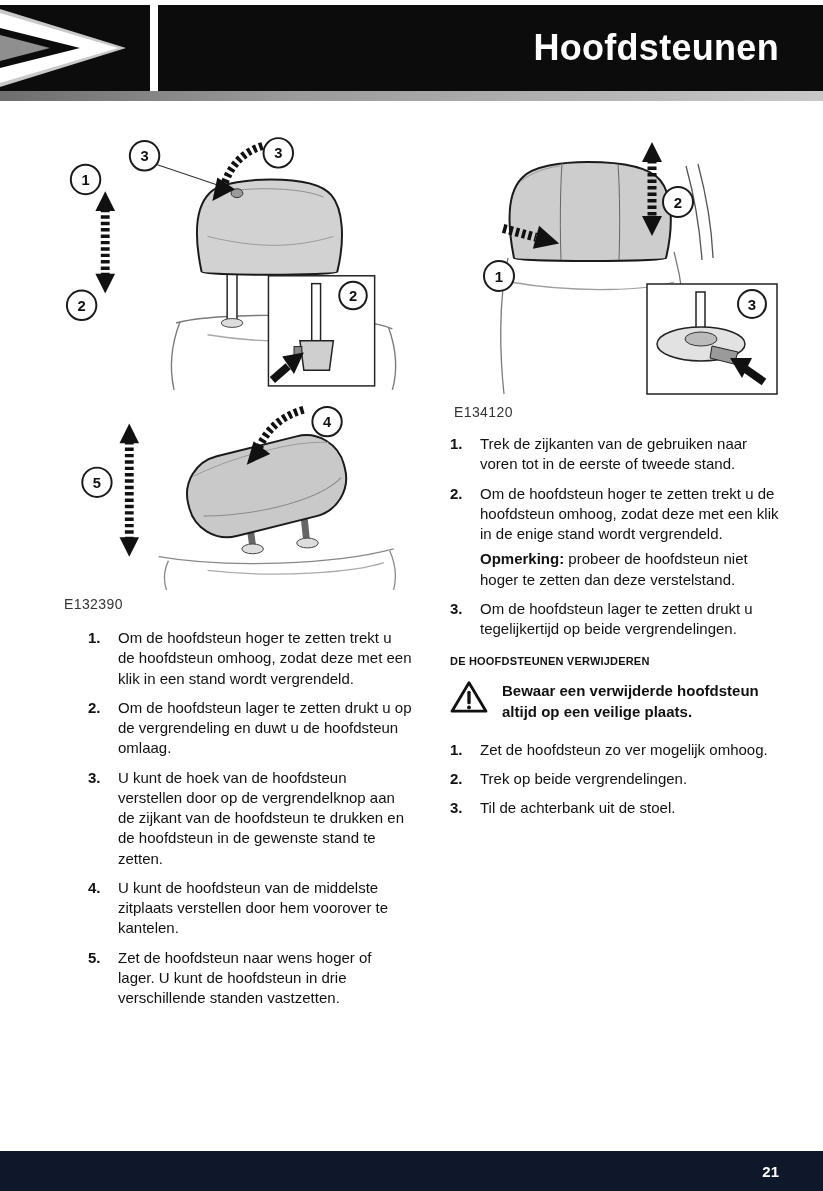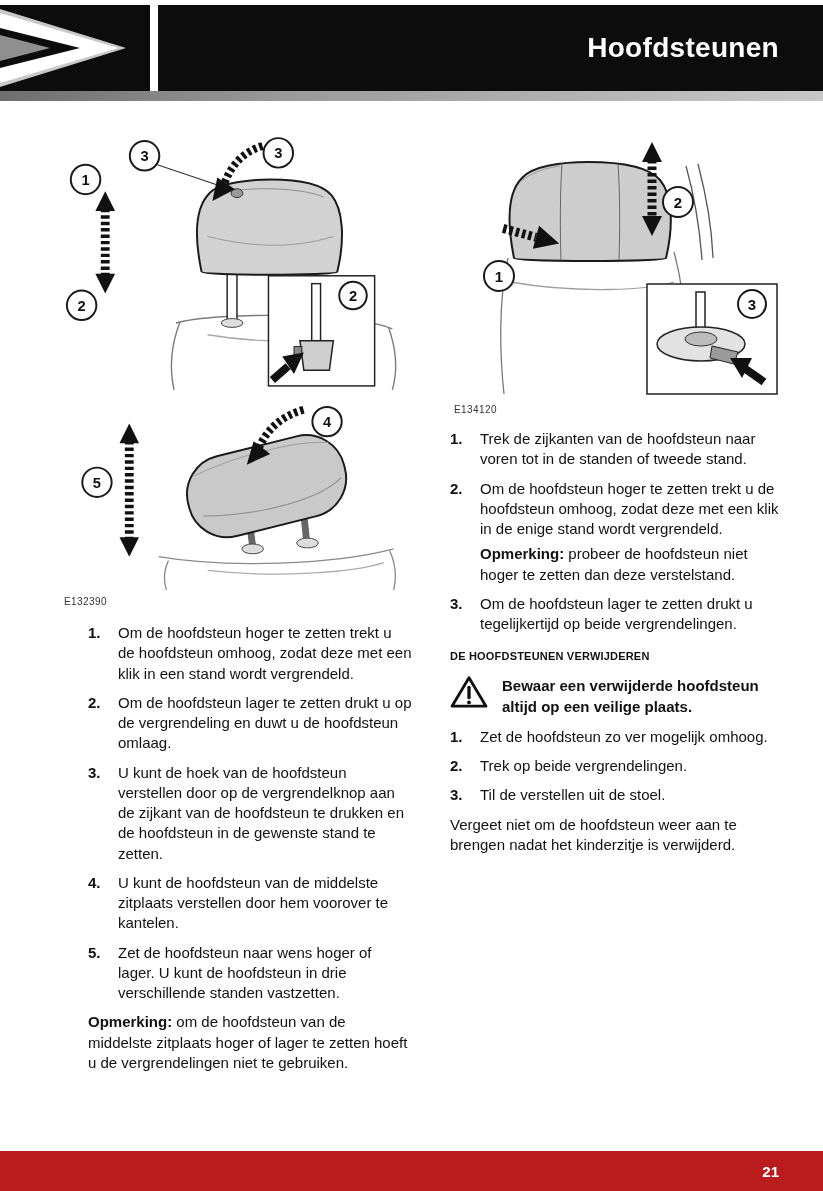--- a/index.html
+++ b/index.html
@@ -13,60 +13,60 @@
   
   .logo-block {
     position:absolute; top:5px; left:0; width:150px; height:86px;
     background:#0c0c0c;
   }
   .title-bar {
     position:absolute; top:5px; left:158px; right:0; height:86px;
     background:#0c0c0c; display:flex; align-items:center; justify-content:flex-end;
     padding-right:44px;
   }
-  .title-bar h1 { color:#fff; font-size:28px; font-weight:bold; letter-spacing:.3px; }
+  .title-bar h1 { color:#fff; font-size:36px; font-weight:bold; letter-spacing:.3px; }
   .gray-strip {
     position:absolute; top:91px; left:0; right:0; height:10px;
     background:linear-gradient(90deg,#6e6e6e 0%,#9a9a9a 35%,#c8c8c8 100%);
   }
 
   
   .foot-bar {
-    position:absolute; bottom:0; left:0; right:0; height:40px; background:#b91c1c;
+    position:absolute; bottom:0; left:0; right:0; height:40px; background:#0f172a;
     display:flex; align-items:center; justify-content:flex-end; padding-right:44px;
   }
   .foot-bar .pageno { color:#fff; font-size:15px; font-weight:bold; }
 
   
   .content {
     position:absolute; top:134px; left:60px; width:722px;
     display:flex; gap:38px;
   }
   .col-left  { width:352px; }
   .col-right { width:332px; }
 
   figure { margin:0; }
-  .fig-label { font-size:10px; color:#333; letter-spacing:.4px; margin:2px 0 0 4px; }
+  .fig-label { font-size:14px; color:#333; letter-spacing:.4px; margin:2px 0 0 4px; }
 
   .text-block { padding-left:28px; margin-top:16px; }
 
   .li { display:flex; margin-bottom:9px; font-size:15px; line-height:1.35; }
   .li .num { width:30px; flex:0 0 30px; font-weight:bold; }
   .li .txt-block { flex:1; }
   .item-note { display:block; margin-top:5px; }
 
   p.para { font-size:15px; line-height:1.35; margin-bottom:10px; }
   .note b, .item-note b { font-weight:bold; }
 
   h2.section {
     font-size:11px; font-weight:bold; letter-spacing:.2px;
     margin:16px 0 12px 0; color:#111;
   }
 
-  .warning-row { display:flex; gap:14px; margin-bottom:10px; align-items:flex-start; }
+  .warning-row { display:flex; gap:14px; margin-bottom:18px; align-items:flex-start; }
   .warning-row .w-icon { flex:0 0 38px; padding-top:1px; }
   .warning-row .w-text { font-size:15px; line-height:1.35; font-weight:bold; padding-top:2px; }
 
   .r-list { margin-top:14px; }
   .mt8 { margin-top:8px; }
 </style>
 </head>
 <body>
 
 <div class="page">
@@ -213,21 +213,20 @@
           <span class="txt-block">U kunt de hoek van de hoofdsteun verstellen door op de vergrendelknop aan de zijkant van de hoofdsteun te drukken en de hoofdsteun in de gewenste stand te zetten.</span>
         </div>
         <div class="li">
           <span class="num">4.</span>
           <span class="txt-block">U kunt de hoofdsteun van de middelste zitplaats verstellen door hem voorover te kantelen.</span>
         </div>
         <div class="li">
           <span class="num">5.</span>
           <span class="txt-block">Zet de hoofdsteun naar wens hoger of lager. U kunt de hoofdsteun in drie verschillende standen vastzetten.</span>
         </div>
-        <p class="para note"><b>Opmerking:</b> <span>om de hoofdsteun van de middelste zitplaats hoger of lager te zetten hoeft u de vergrendelingen niet te gebruiken.</span></p>
       </div>
     </section>
 
     <section class="col-right">
 
       <figure style="margin-top:-2px;">
         <svg width="332" height="266" viewBox="0 0 332 266">
 
           <g stroke="#7a7a7a" stroke-width="1.3" fill="none">
             <path d="M58,126 C48,170 50,225 54,262"></path>
@@ -277,21 +276,21 @@
               <text x="302" y="177.5">3</text>
             </g>
           </g>
         </svg>
         <figcaption class="fig-label">E134120</figcaption>
       </figure>
 
       <div class="r-list">
         <div class="li">
           <span class="num">1.</span>
-          <span class="txt-block">Trek de zijkanten van de hoofdsteun naar voren tot in de standen of tweede stand.</span>
+          <span class="txt-block">Trek de zijkanten van de gebruiken naar voren tot in de eerste of tweede stand.</span>
         </div>
         <div class="li">
           <span class="num">2.</span>
           <span class="txt-block">
             <span>Om de hoofdsteun hoger te zetten trekt u de hoofdsteun omhoog, zodat deze met een klik in de enige stand wordt vergrendeld.</span>
             <span class="item-note"><b>Opmerking:</b> <span>probeer de hoofdsteun niet hoger te zetten dan deze verstelstand.</span></span>
           </span>
         </div>
         <div class="li">
           <span class="num">3.</span>
@@ -316,24 +315,23 @@
         <div class="li">
           <span class="num">1.</span>
           <span class="txt-block">Zet de hoofdsteun zo ver mogelijk omhoog.</span>
         </div>
         <div class="li">
           <span class="num">2.</span>
           <span class="txt-block">Trek op beide vergrendelingen.</span>
         </div>
         <div class="li">
           <span class="num">3.</span>
-          <span class="txt-block">Til de verstellen uit de stoel.</span>
-        </div>
-
-        <p class="para">Vergeet niet om de hoofdsteun weer aan te brengen nadat het kinderzitje is verwijderd.</p>
+          <span class="txt-block">Til de achterbank uit de stoel.</span>
+        </div>
+
 
       </div>
     </section>
   </div>
 
   <div class="foot-bar">
     <span class="pageno">21</span>
   </div>
 
 </div>

